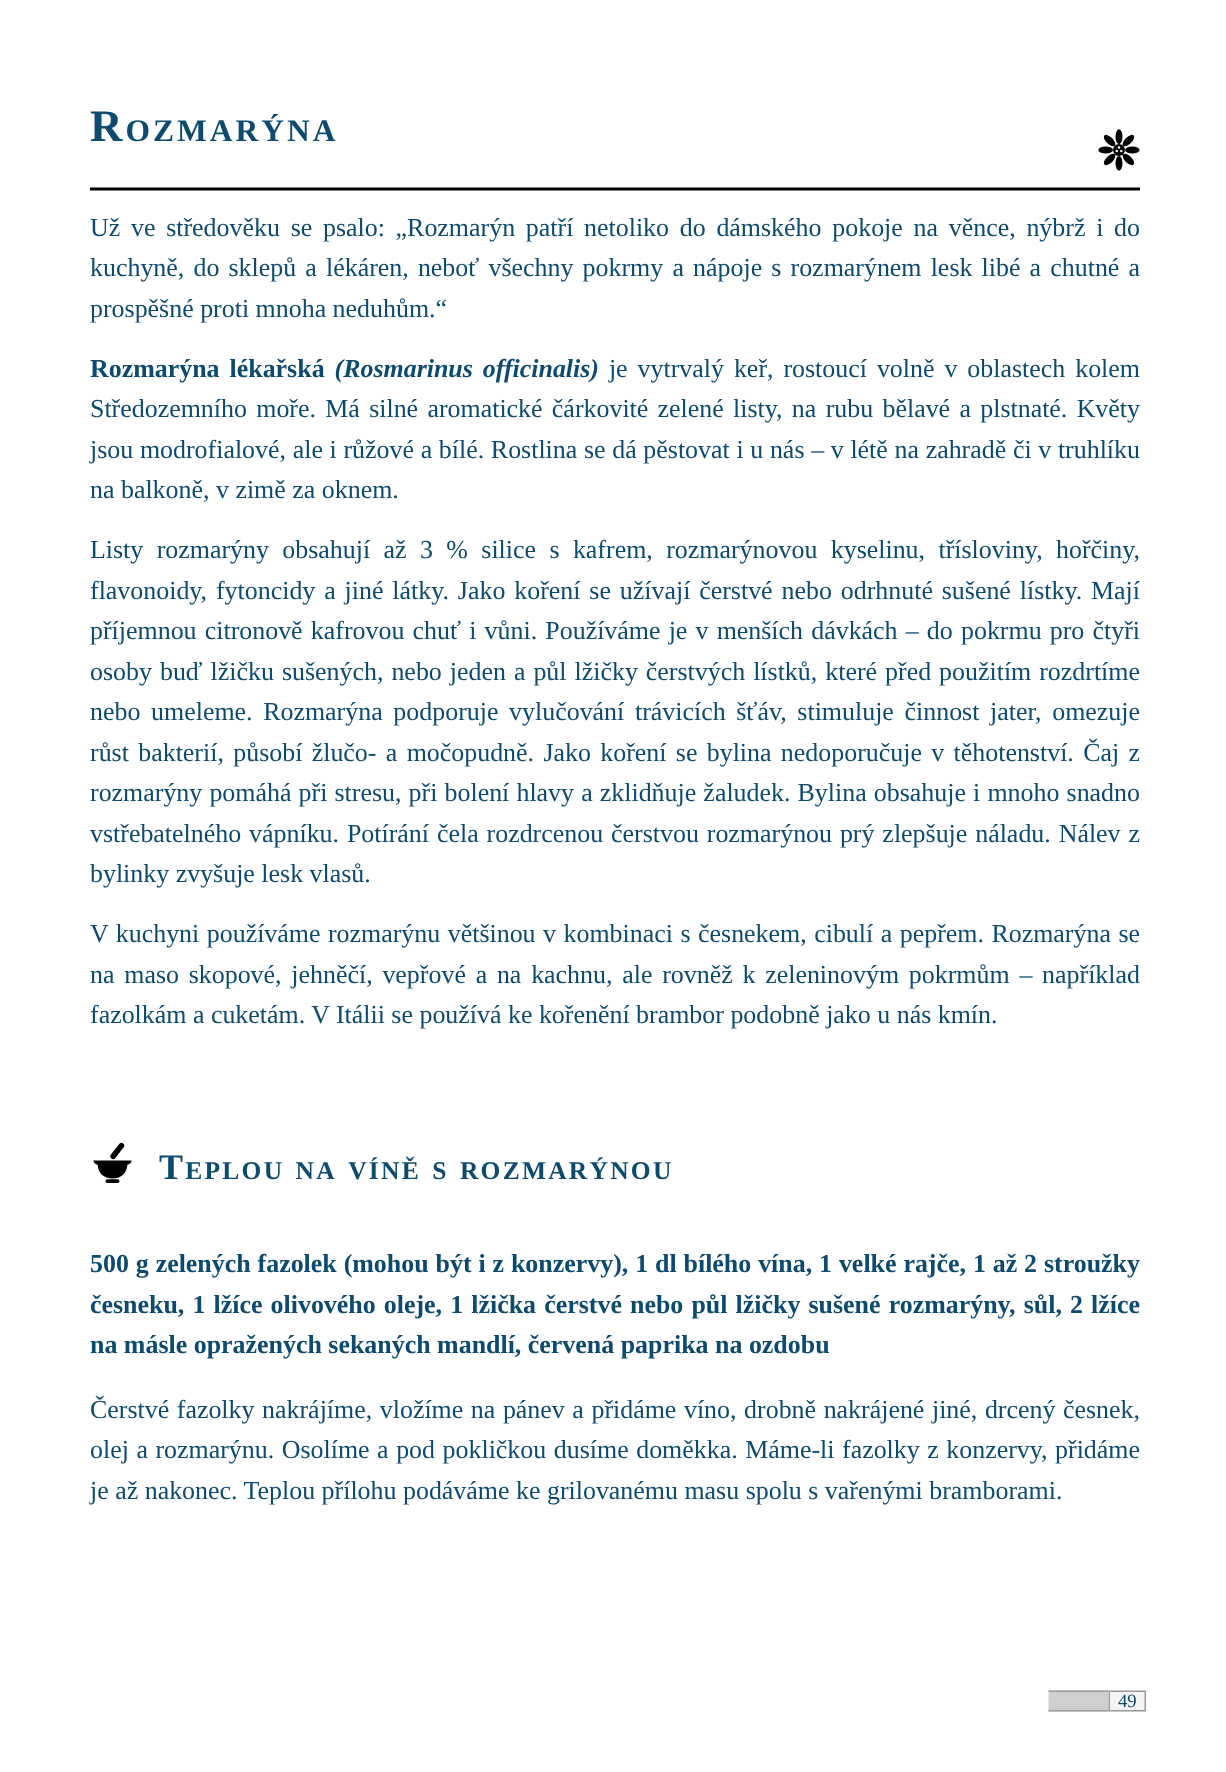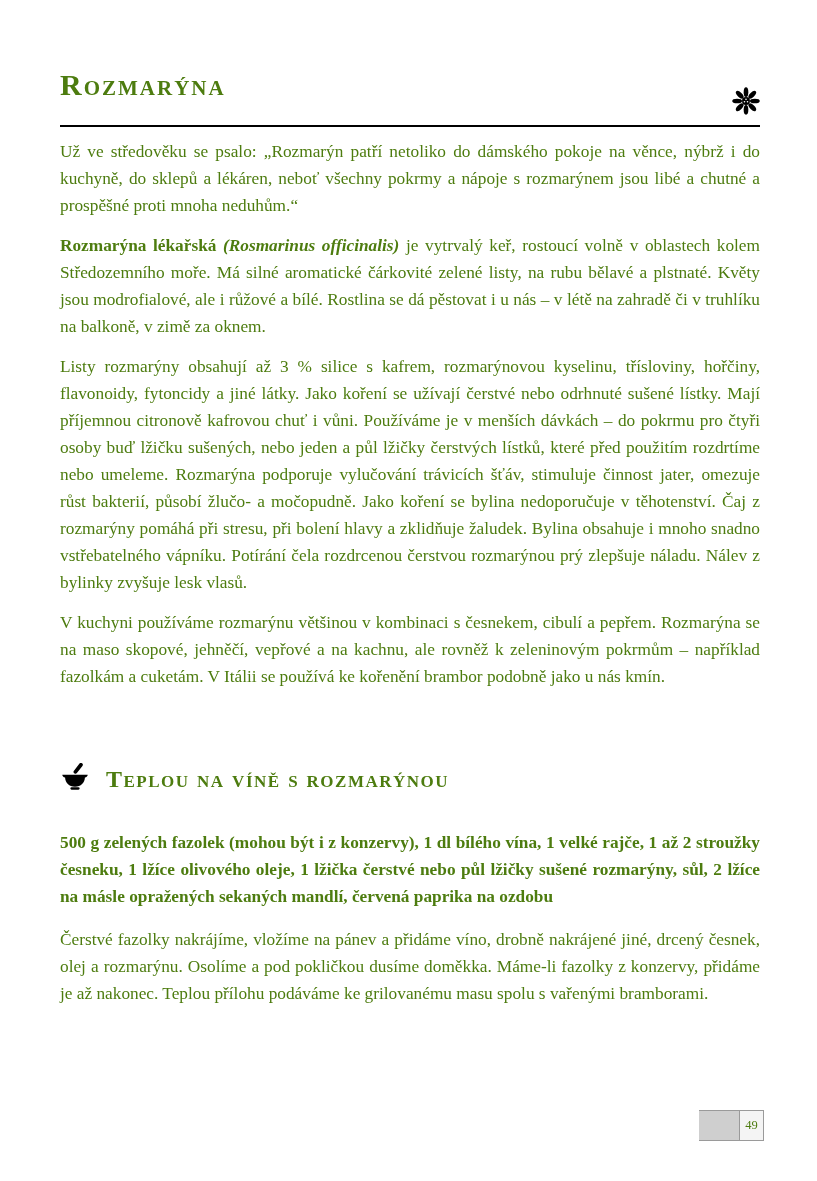--- a/index.html
+++ b/index.html
@@ -3,21 +3,21 @@
 <meta charset="utf-8">
 <style>
   html,body{margin:0;padding:0;background:#fff;}
   .page{
     width:817px;height:1181px;
     background:#ffffff;
     position:relative;
     box-sizing:border-box;
     padding:50px 57px 0 60px;
     font-family:"Liberation Serif","DejaVu Serif",serif;
-    color:#4d7c0f;
+    color:#0c4a6e;
   }
   
   .chapter-header{
     display:flex;
     justify-content:space-between;
     align-items:flex-end;
     border-bottom:2px solid #000;
     padding-bottom:5px;
   }
   .chapter-title{
@@ -58,21 +58,21 @@
     font-weight:700;
   }
   .instructions{margin-top:16px;}
   
   .footer{
     position:absolute;
     right:53px;
     bottom:40px;
     display:flex;
     align-items:stretch;
-    height:31px;
+    height:14px;
   }
   .footer-bar{
     width:40px;
     background:#cfcfcf;
     border-top:1px solid #9a9a9a;
     border-bottom:1px solid #9a9a9a;
   }
   .page-number{
     min-width:25px;
     padding:0 2px;
@@ -108,21 +108,21 @@
         <g fill="#fff">
           <circle cx="12" cy="10.6" r="0.7"></circle>
           <circle cx="10.7" cy="12.6" r="0.7"></circle>
           <circle cx="13.3" cy="12.6" r="0.7"></circle>
         </g>
       </svg>
     </span>
   </div>
 
   <div class="content">
-    <p class="para">Už ve středověku se psalo: „Rozmarýn patří netoliko do dámského pokoje na věnce, nýbrž i do kuchyně, do sklepů a lékáren, neboť všechny pokrmy a nápoje s rozmarýnem jsou libé a chutné a prospěšné proti mnoha neduhům.“</p>
+    <p class="para">Už ve středověku se psalo: „Rozmarýn patří netoliko do dámského pokoje na věnce, nýbrž i do kuchyně, do sklepů a lékáren, neboť všechny pokrmy a nápoje s rozmarýnem lesk libé a chutné a prospěšné proti mnoha neduhům.“</p>
 
     <p class="para"><span class="lead-bold">Rozmarýna lékařská </span><span class="latin">(Rosmarinus officinalis)</span><span> je vytrvalý keř, rostoucí volně v oblastech kolem Středozemního moře. Má silné aromatické čárkovité zelené listy, na rubu bělavé a plstnaté. Květy jsou modrofialové, ale i růžové a bílé. Rostlina se dá pěstovat i u nás – v létě na zahradě či v truhlíku na balkoně, v zimě za oknem.</span></p>
 
     <p class="para">Listy rozmarýny obsahují až 3 % silice s kafrem, rozmarýnovou kyselinu, třísloviny, hořčiny, flavonoidy, fytoncidy a jiné látky. Jako koření se užívají čerstvé nebo odrhnuté sušené lístky. Mají příjemnou citronově kafrovou chuť i vůni. Používáme je v menších dávkách – do pokrmu pro čtyři osoby buď lžičku sušených, nebo jeden a půl lžičky čerstvých lístků, které před použitím rozdrtíme nebo umeleme. Rozmarýna podporuje vylučování trávicích šťáv, stimuluje činnost jater, omezuje růst bakterií, působí žlučo- a močopudně. Jako koření se bylina nedoporučuje v těhotenství. Čaj z rozmarýny pomáhá při stresu, při bolení hlavy a zklidňuje žaludek. Bylina obsahuje i mnoho snadno vstřebatelného vápníku. Potírání čela rozdrcenou čerstvou rozmarýnou prý zlepšuje náladu. Nálev z bylinky zvyšuje lesk vlasů.</p>
 
     <p class="para">V kuchyni používáme rozmarýnu většinou v kombinaci s česnekem, cibulí a pepřem. Rozmarýna se na maso skopové, jehněčí, vepřové a na kachnu, ale rovněž k zeleninovým pokrmům – například fazolkám a cuketám. V Itálii se používá ke kořenění brambor podobně jako u nás kmín.</p>
   </div>
 
   <div class="recipe">
     <div class="recipe-heading">

